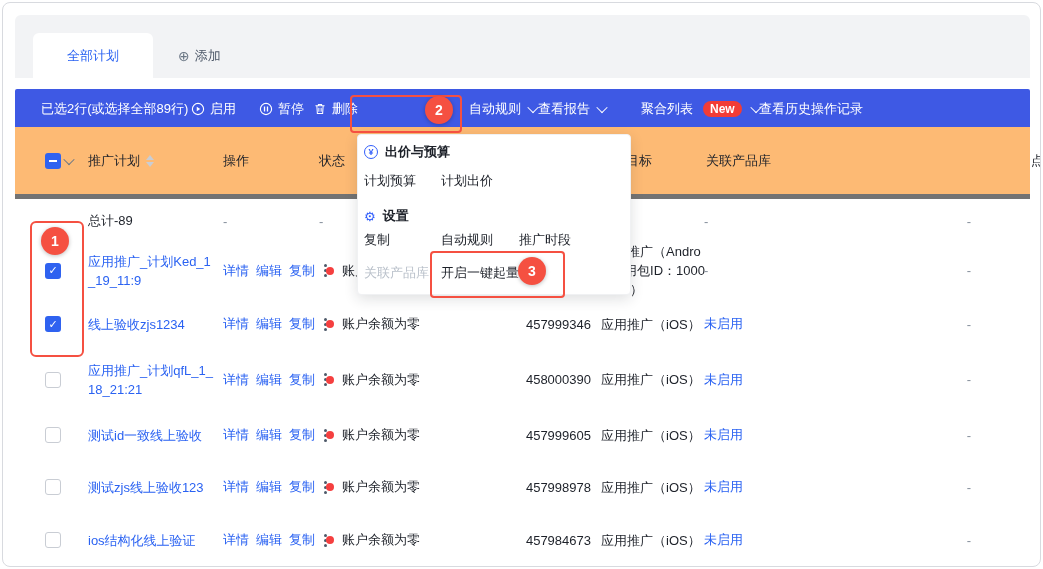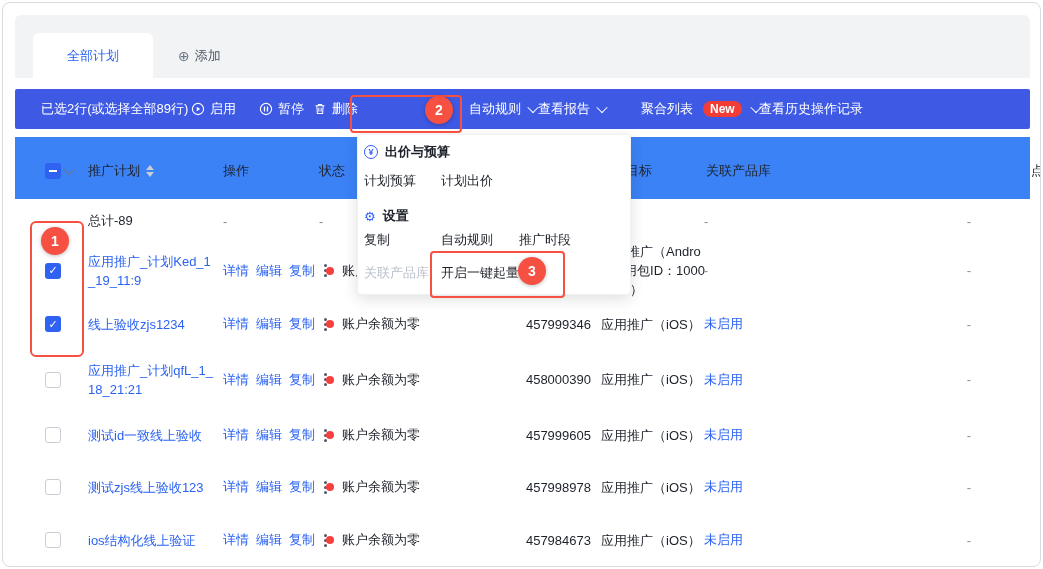--- a/index.html
+++ b/index.html
@@ -17,21 +17,21 @@
   
   .toolbar{position:absolute;left:12px;top:86px;width:1015px;height:40px;background:#3e59e4;border-radius:2px;color:#fff;}
   .tbi{position:absolute;top:0;height:40px;display:flex;align-items:center;gap:5px;white-space:nowrap;cursor:pointer;}
   .tbi svg{display:block;}
   .chev{width:7px;height:7px;border-right:1.6px solid currentColor;border-bottom:1.6px solid currentColor;display:inline-block;}
   .chev.down{transform:rotate(45deg) translate(-1px,-1px);}
   .chev.up{transform:rotate(-135deg) translate(-1px,-1px);}
   .newpill{background:#f23c36;color:#fff;font-size:12px;font-weight:bold;border-radius:9px;padding:2px 7px;line-height:1;}
 
   
-  .thead{position:absolute;left:12px;top:134px;width:1015px;height:67px;background:#3b82f6;border-bottom:2px solid #737373;color:#1d2129;}
+  .thead{position:absolute;left:12px;top:124px;width:1015px;height:67px;background:#fdba74;border-bottom:5px solid #737373;color:#1d2129;}
   .th{position:absolute;top:0;height:100%;display:flex;align-items:center;gap:4px;font-weight:500;}
   .sort{display:inline-flex;flex-direction:column;gap:2px;margin-left:2px;cursor:pointer;}
   .sort i{width:0;height:0;border-left:4px solid transparent;border-right:4px solid transparent;display:block;}
   .sort .u{border-bottom:5px solid #c9cdd4;}
   .sort .d{border-top:5px solid #c9cdd4;}
   .sort .u.on{border-bottom-color:#2a62f2;}
 
   
   .row{position:absolute;left:12px;width:1015px;border-bottom:1px solid #f0f2f5;background:#fff;}
   .cell{position:absolute;top:0;height:100%;display:flex;align-items:center;}

